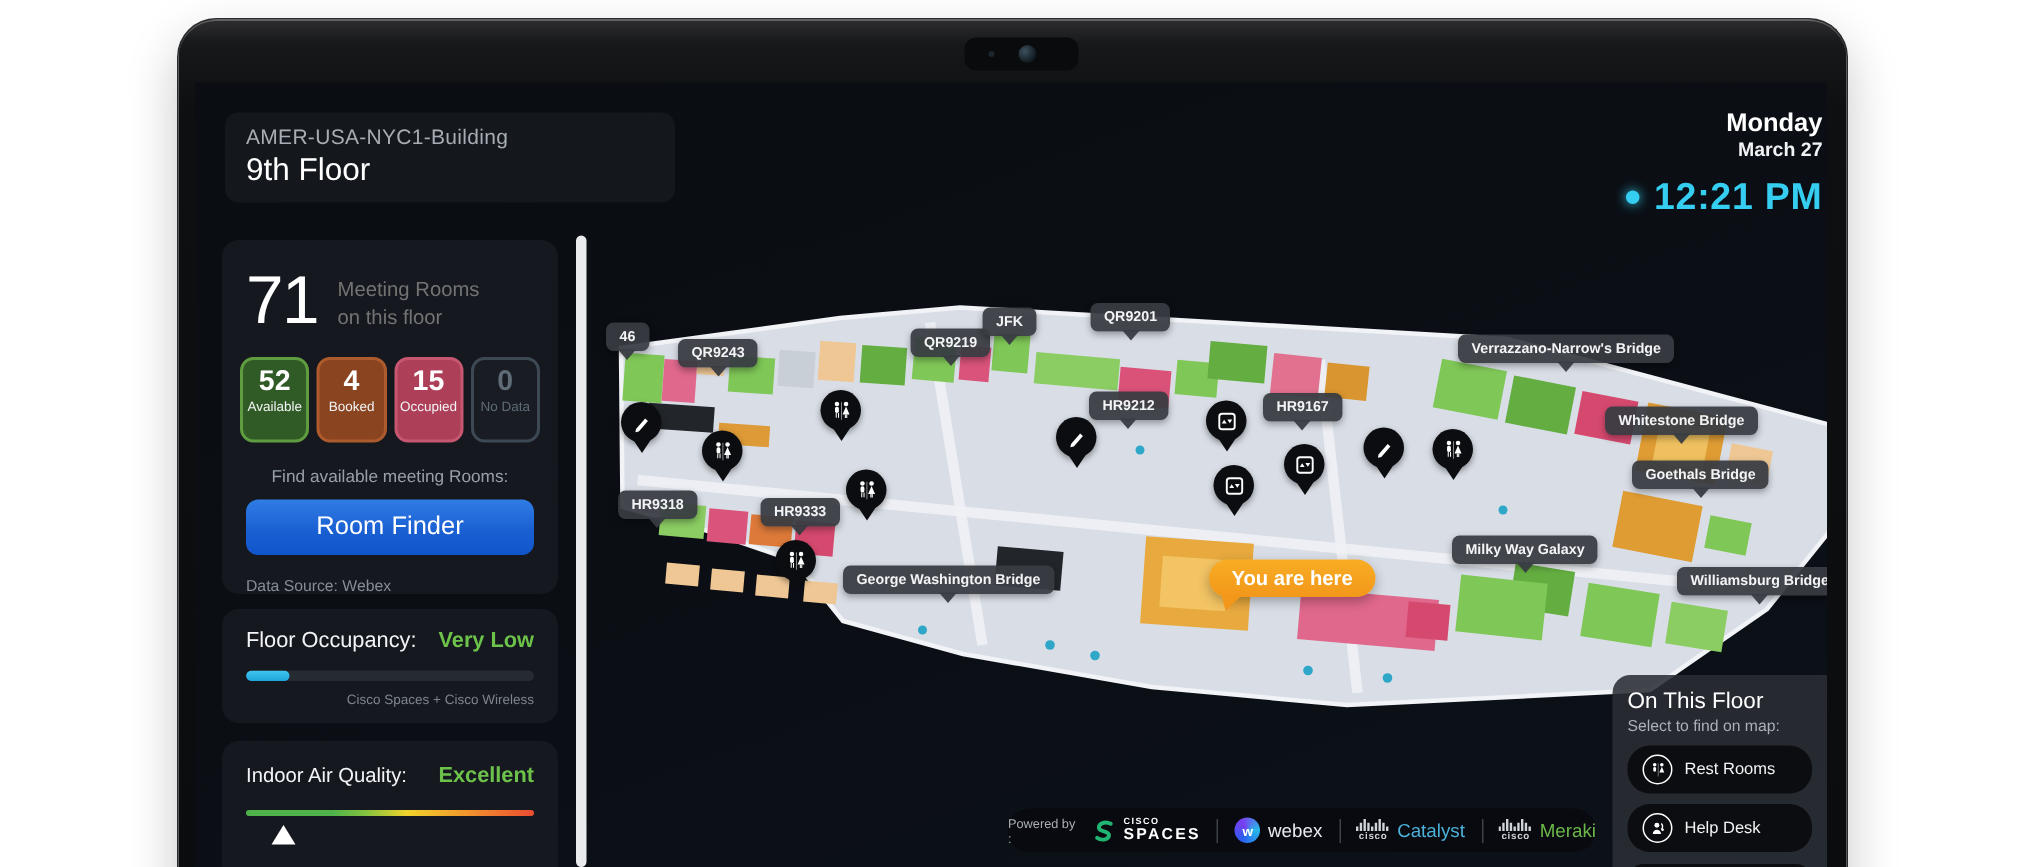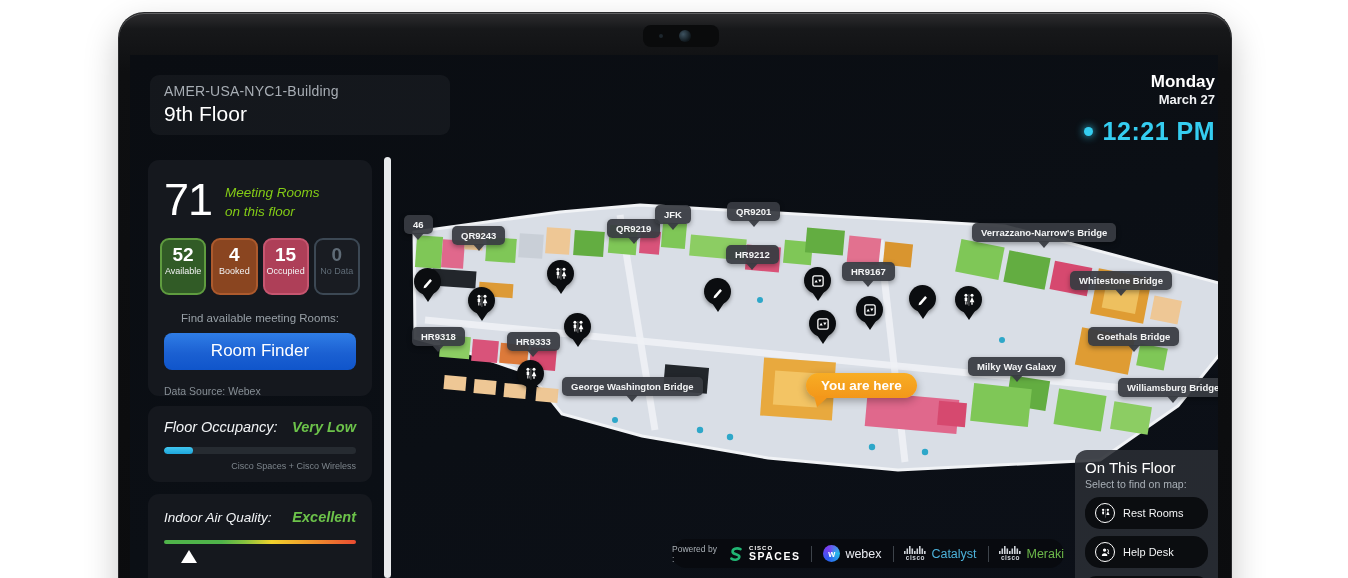--- a/index.html
+++ b/index.html
@@ -34,39 +34,39 @@
   .hdr-date{font-size:13px;font-weight:bold;color:#f0f2f4;}
   .hdr-time-row{margin-top:10px;display:flex;align-items:center;justify-content:flex-end;gap:10px;}
   .time-dot{width:9px;height:9px;border-radius:50%;background:#35cdf0;box-shadow:0 0 8px #35cdf0;}
   .hdr-time{font-size:25px;font-weight:bold;color:#35cdf0;letter-spacing:.5px;}
 
   
   .panel{position:absolute;left:148px;width:224px;background:#15181e;border-radius:11px;}
   .panel-rooms{top:160px;height:236px;}
   .rooms-row{display:flex;padding:17px 16px 6px;align-items:flex-end;}
   .rooms-count{font-size:45px;font-weight:300;color:#fff;letter-spacing:-1px;line-height:1;}
-  .rooms-label{margin-left:13px;padding-top:5px;font-size:13.5px;color:#84cc16;line-height:1.4;font-style:italic;}
+  .rooms-label{margin-left:13px;padding-top:5px;font-size:13.5px;color:#737373;line-height:1.4;}
   .badge-row{display:flex;gap:5px;padding:10px 12px 0;}
   .badge{flex:1;display:flex;flex-direction:column;align-items:center;border-radius:9px;padding:4px 0 17px;border:2px solid transparent;}
   .badge-value{font-size:19px;font-weight:bold;color:#fff;line-height:1.15;}
   .badge-label{font-size:9px;color:#f2f3f4;}
   .badge.available{background:#315b26;border-color:#5f9c3f;}
   .badge.booked{background:#8a4520;border-color:#ad5a2d;}
   .badge.occupied{background:#ae3f58;border-color:#c75670;}
   .badge.nodata{background:rgba(255,255,255,.02);border-color:#3c4854;}
   .badge.nodata .badge-value{color:#5f6b76;}
   .badge.nodata .badge-label{color:#5f6b76;}
   .find-label{margin-top:17px;text-align:center;font-size:11.5px;color:#98a0a7;}
   .room-finder{display:block;margin:9px 16px 0;width:192px;height:37px;border:none;border-radius:8px;
     background:linear-gradient(180deg,#2f7de6 0%,#1b60d2 55%,#0f55cb 100%);
     color:#fff;font-size:17px;font-family:inherit;cursor:pointer;}
   .data-source{margin:15px 16px 0;font-size:10.5px;color:#868e95;}
 
   .panel-occupancy{top:406px;height:76px;padding:13px 16px;}
-  .metric-row{display:flex;justify-content:space-between;align-items:baseline;font-style:italic;}
+  .metric-row{display:flex;justify-content:space-between;align-items:baseline;}
   .metric-label{font-size:14.5px;color:#f2f4f6;}
   .metric-value{font-size:14.5px;font-weight:bold;color:#6cc24a;}
   .occ-track{margin-top:12px;height:7px;border-radius:4px;background:#262b31;overflow:hidden;}
   .occ-fill{height:100%;border-radius:4px;background:linear-gradient(180deg,#41c6ef,#1ea6dc);}
   .metric-source{margin-top:7px;text-align:right;font-size:9px;color:#7d858c;}
 
   .panel-air{top:494px;height:100px;padding:15px 16px;}
   .aqi-bar{position:relative;margin-top:15px;height:4px;border-radius:3px;
     background:linear-gradient(90deg,#4fb34a 0%,#4fb34a 30%,#86c23f 42%,#f0d22c 56%,#f0a42c 72%,#ea4b31 100%);}
   .aqi-marker{position:absolute;top:10px;width:0;height:0;margin-left:-8px;
@@ -287,33 +287,33 @@
         </div>
         <div class="chip" style="left: 607px; top: 219px;">
           <span>QR9219</span>
         </div>
         <div class="chip" style="left: 655px; top: 205px;">
           <span>JFK</span>
         </div>
         <div class="chip" style="left: 727px; top: 202px;">
           <span>QR9201</span>
         </div>
-        <div class="chip" style="left: 726px; top: 245px;">
+        <div class="chip" style="left: 726px; top: 261px;">
           <span>HR9212</span>
         </div>
         <div class="chip" style="left: 842px; top: 262px;">
           <span>HR9167</span>
         </div>
         <div class="chip" style="left: 972px; top: 223px;">
           <span>Verrazzano-Narrow's Bridge</span>
         </div>
         <div class="chip" style="left: 1070px; top: 271px;">
           <span>Whitestone Bridge</span>
         </div>
-        <div class="chip" style="left: 1088px; top: 327px;">
+        <div class="chip" style="left: 1088px; top: 307px;">
           <span>Goethals Bridge</span>
         </div>
         <div class="chip" style="left: 968px; top: 357px;">
           <span>Milky Way Galaxy</span>
         </div>
         <div class="chip" style="left: 1118px; top: 378px;">
           <span>Williamsburg Bridge</span>
         </div>
         <div class="chip" style="left: 412px; top: 327px;">
           <span>HR9318</span>

